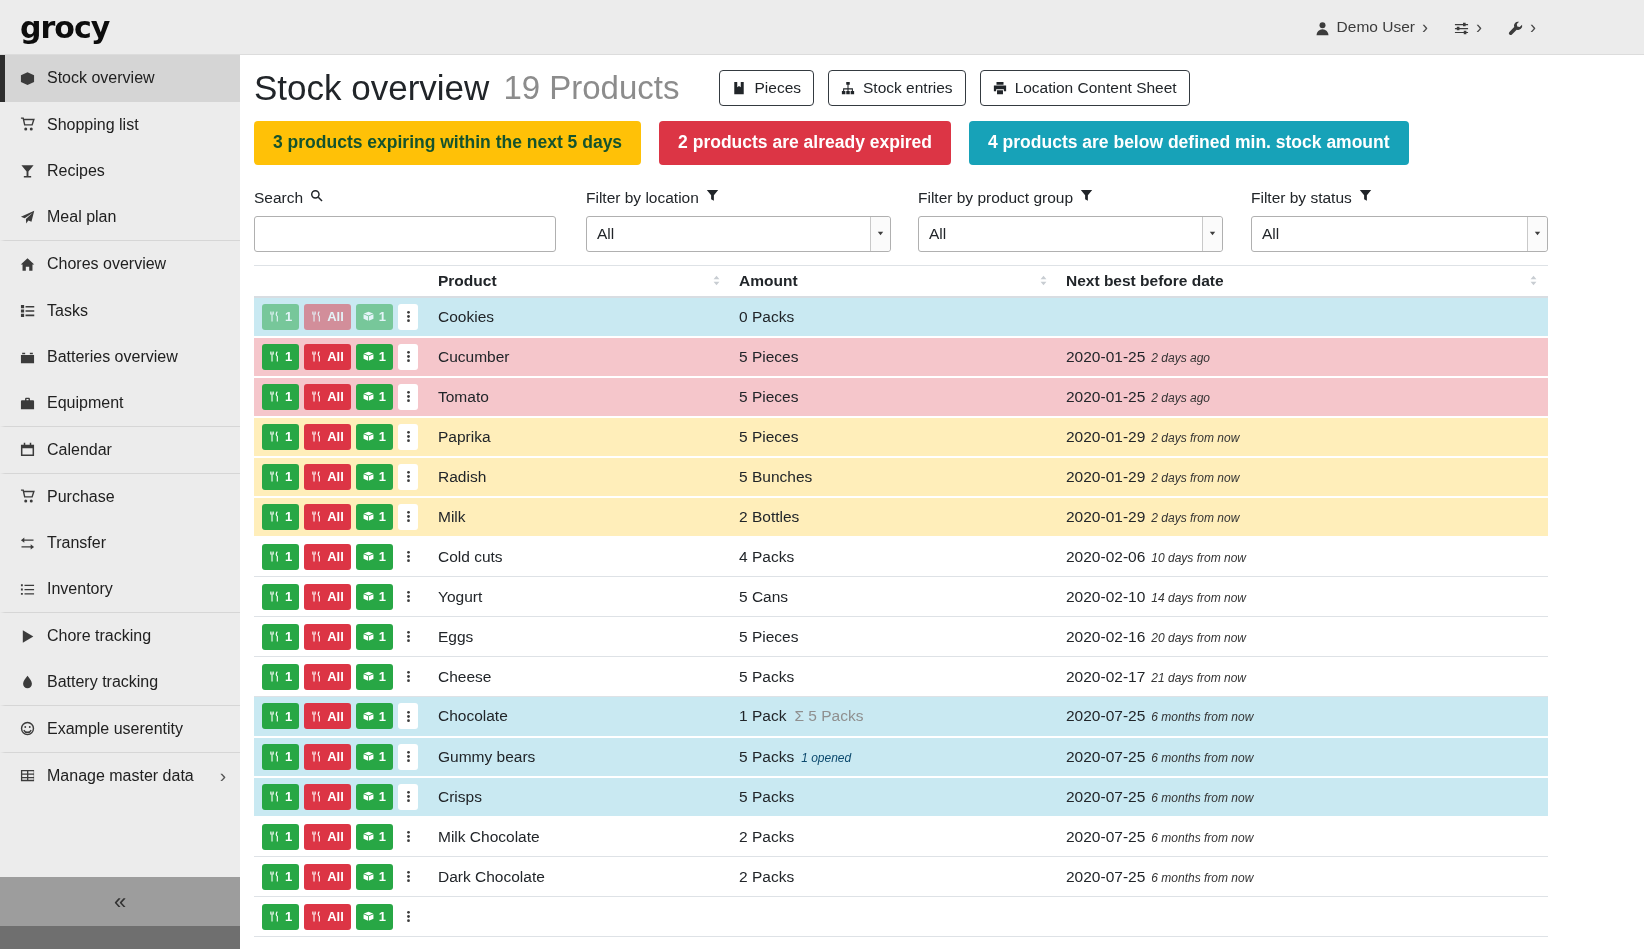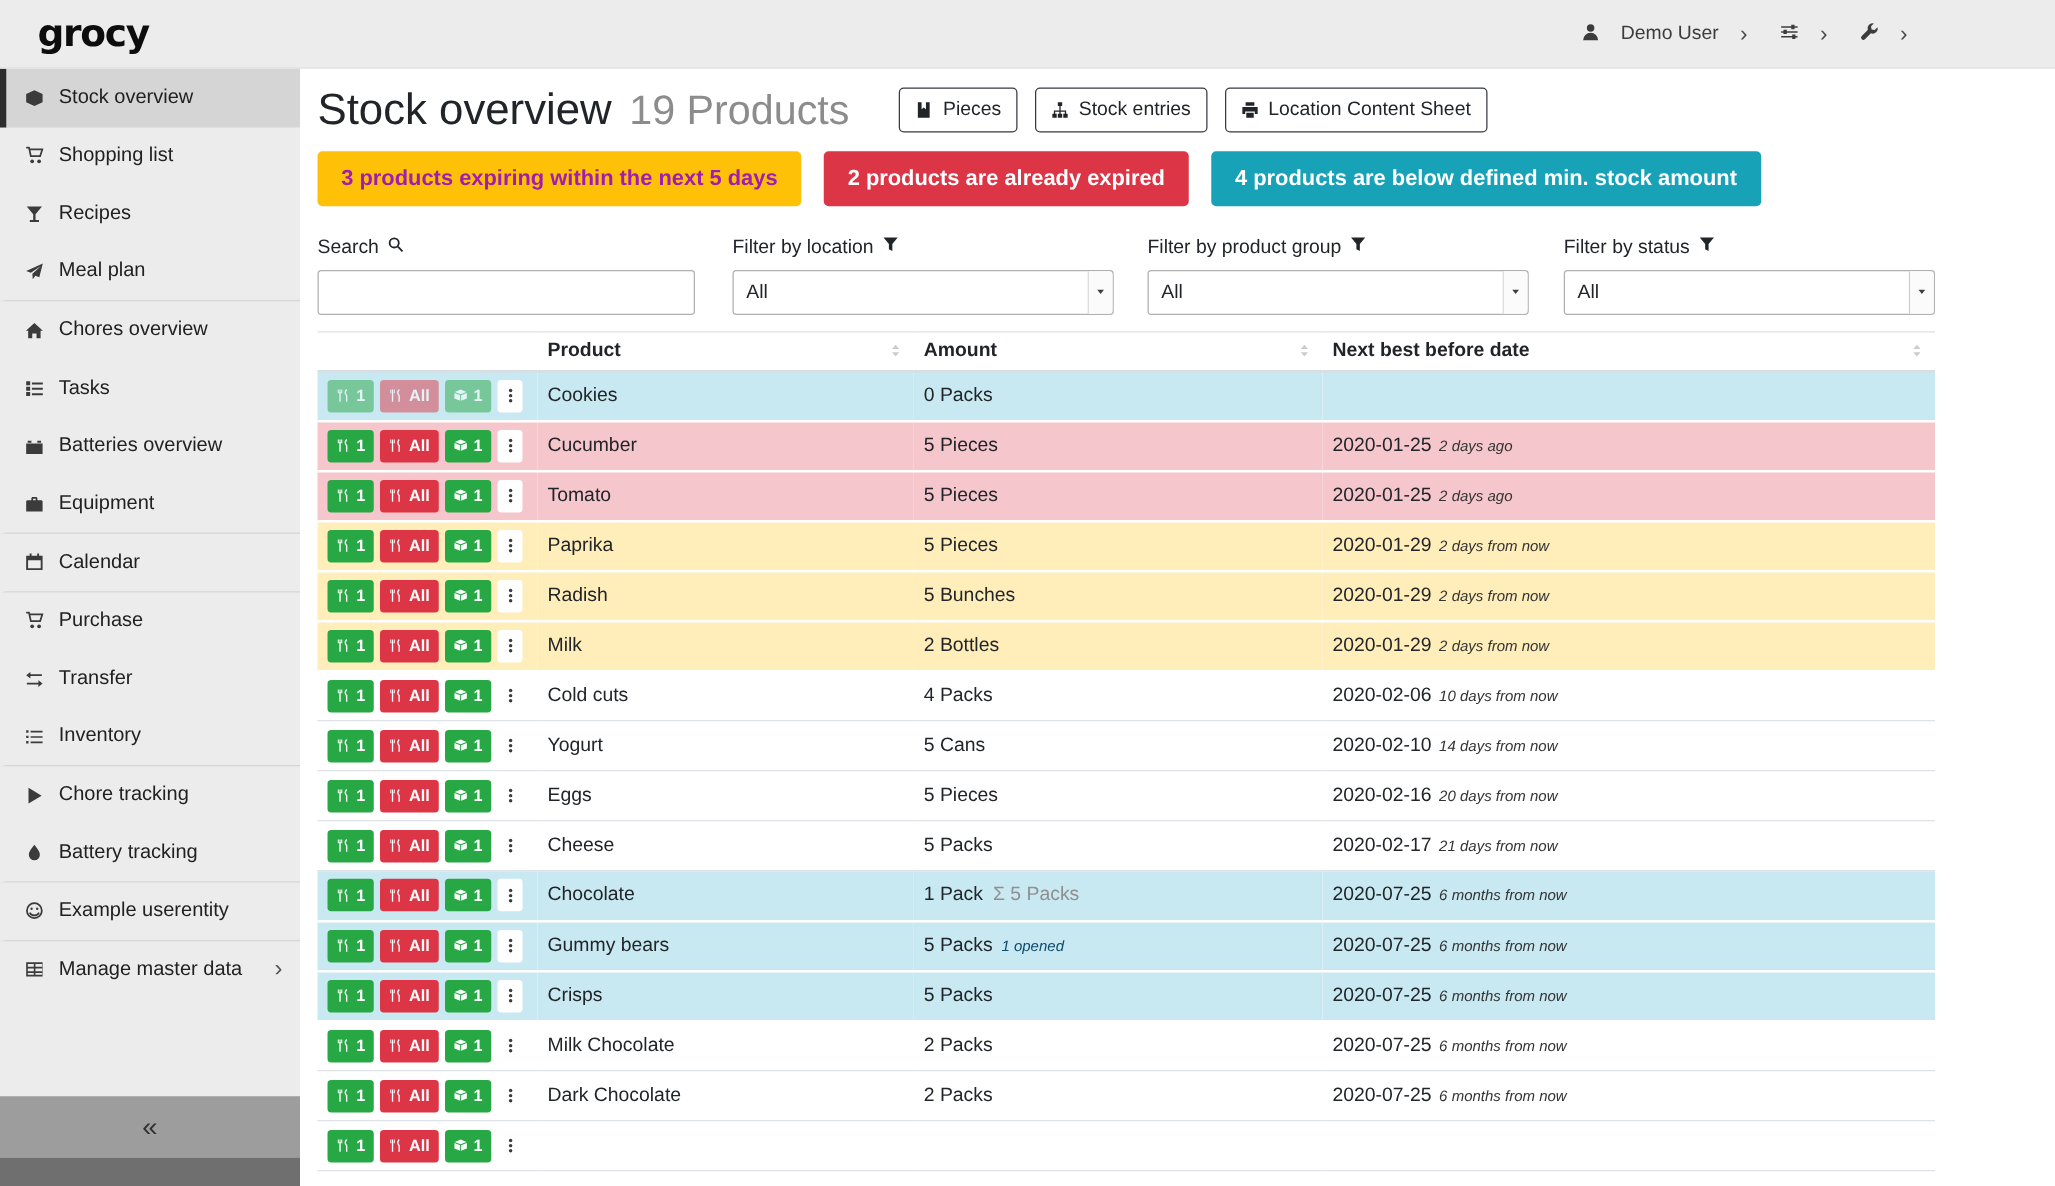--- a/index.html
+++ b/index.html
@@ -2,26 +2,26 @@
 <html><head>
 <meta charset="utf-8">
 <style>
   *{box-sizing:border-box;margin:0;padding:0}
   html,body{width:1644px;height:949px;overflow:hidden;background:#fff;color:#212529;
     font-family:"Liberation Sans",sans-serif}
   button{font-family:inherit}
   svg{fill:currentColor;display:block}
 
   
-  .topbar{height:55px;background:#ececec;display:flex;align-items:center;padding:0 30px;
+  .topbar{height:55px;background:#ececec;display:flex;align-items:center;padding:0 20px;
     border-bottom:1px solid #dcdcdc}
   .logo{font-size:30px;font-weight:bold;letter-spacing:-1px;color:#0d0d0d;cursor:pointer;
     font-family:"DejaVu Sans",sans-serif}
   .topbar-right{margin-left:auto;margin-right:88px;display:flex;align-items:center;gap:26px;color:#3c3c3c}
-  .topbar-item{display:flex;align-items:flex-start;gap:17px;font-size:15.5px;cursor:pointer}
+  .topbar-item{display:flex;align-items:flex-end;gap:7px;font-size:15.5px;cursor:pointer}
   .topbar-item .icon svg{width:15px;height:15px}
   .chev{font-size:18px;color:#4a4a4a;line-height:1}
 
   
   .layout{display:flex;height:915px}
   .sidebar{width:240px;background:#ececec;position:relative;flex:none;overflow:hidden}
   .sb-item{display:flex;align-items:center;height:46.5px;padding:0 14px 0 12px;font-size:16px;
     color:#212121;cursor:pointer;border-left:5px solid transparent}
   .sb-item.active{background:#d5d5d5;border-left-color:#2d2d2d}
   .sb-item.divider{border-bottom:1px solid #d6d6d6}
@@ -314,21 +314,21 @@
               <svg viewBox="0 0 16 16">
                 <path fill-rule="evenodd" d="M4 1h8v3.2H4zM1 5.2h14v6.4h-2.6V9.4H3.6v2.2H1zM4.6 10.6h6.8V15H4.6z"></path>
               </svg>
             </span>
     <span class="tb-label">Location Content Sheet</span>
   </button>
         </div>
     </div>
 
     <div class="alerts">
-        <div class="alert" style="background: rgb(255, 193, 7); color: #a21caf;">3 products expiring within the next 5 days</div>
+        <div class="alert" style="background: rgb(255, 193, 7); color: #14532d;">3 products expiring within the next 5 days</div>
         <div class="alert" style="background: rgb(220, 53, 69); color: rgb(255, 255, 255);">2 products are already expired</div>
         <div class="alert" style="background: rgb(23, 162, 184); color: rgb(255, 255, 255);">4 products are below defined min. stock amount</div>
       </div>
 
     <div class="filters">
       <div class="filter f-search">
         <div class="filter-label">
           <span>Search</span>
           <span class="icon">
               <svg viewBox="0 0 16 16">

